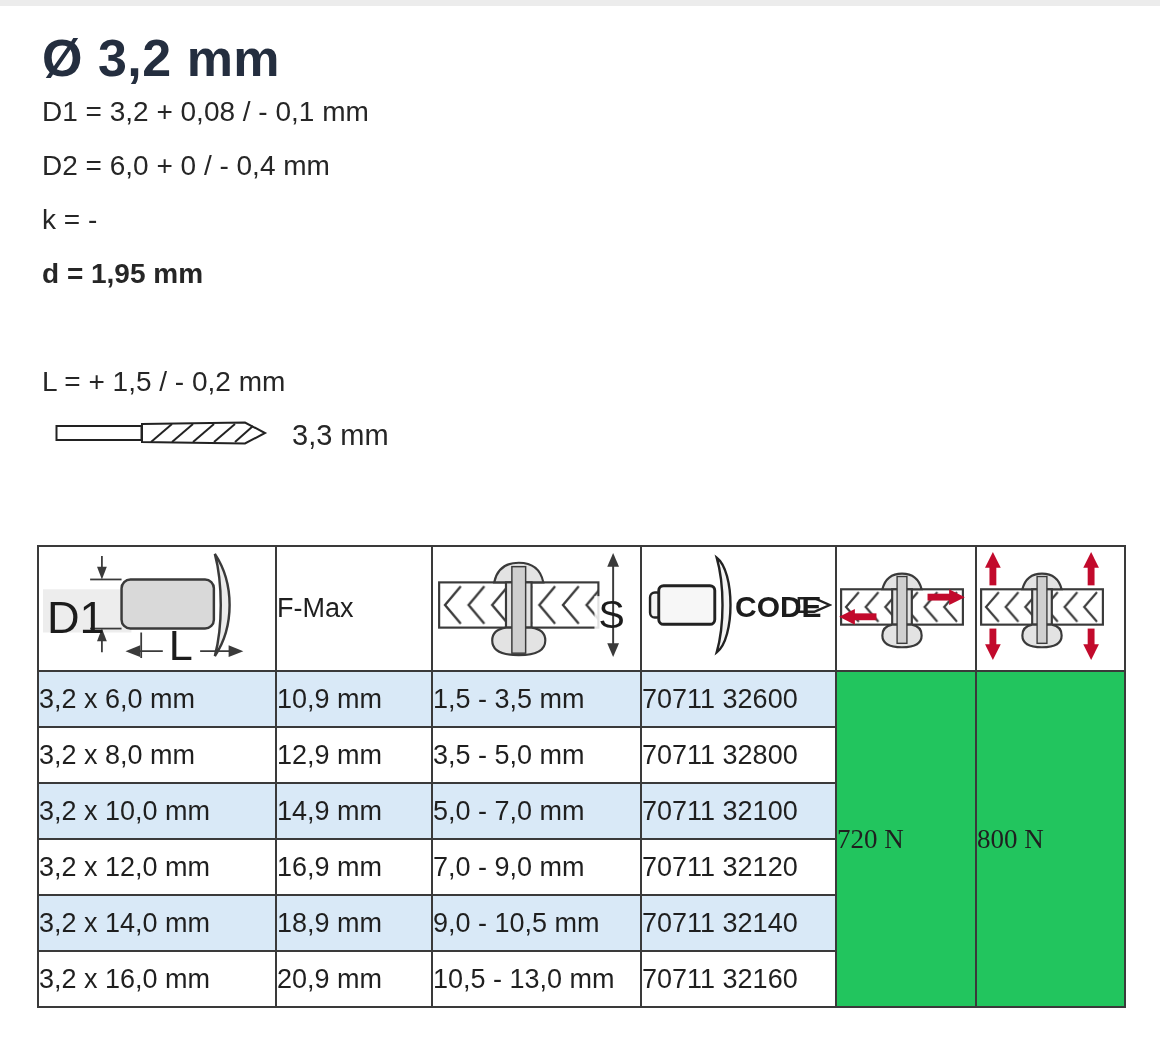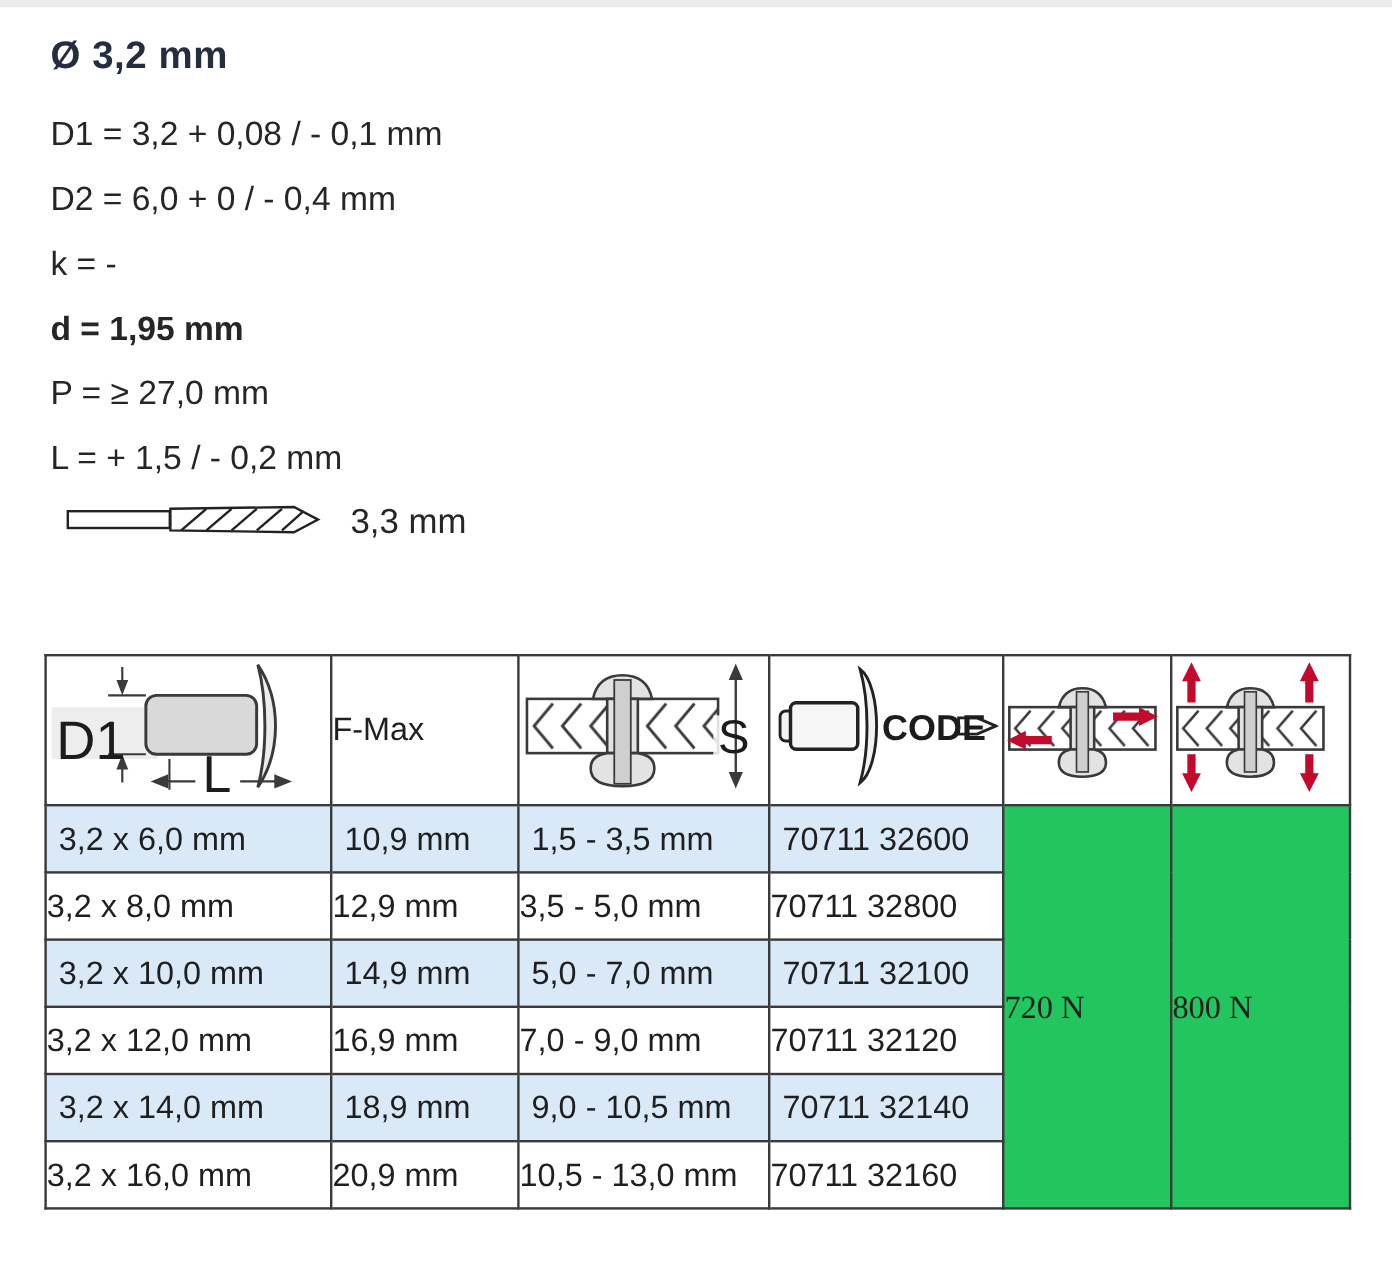--- a/index.html
+++ b/index.html
@@ -1,30 +1,30 @@
 <!DOCTYPE html>
 <html><head>
 <meta charset="utf-8">
 <style>
   html,body{margin:0;padding:0;background:#fff;}
   body{font-family:"Liberation Sans", sans-serif;}
   .page{position:relative;width:1160px;height:1053px;background:#ffffff;overflow:hidden;}
   .top-strip{position:absolute;left:0;top:0;width:100%;height:6px;background:#ececec;}
-  .title{position:absolute;left:42px;top:28px;font-size:32px;font-weight:bold;color:#242e3f;letter-spacing:0.5px;}
+  .title{position:absolute;left:42px;top:28px;font-size:52px;font-weight:bold;color:#242e3f;letter-spacing:0.5px;}
   .spec{position:absolute;left:42px;font-size:28px;color:#262626;white-space:nowrap;}
   .spec.s0{top:96px;} .spec.s1{top:150px;} .spec.s2{top:204px;}
   .spec.s3{top:258px;font-weight:bold;} .spec.s4{top:312px;} .spec.s5{top:366px;}
   .drill-row{position:absolute;left:55px;top:418px;display:flex;align-items:center;}
   .drill-label{font-size:29px;color:#262626;margin-left:22px;}
   table.spec-table{position:absolute;left:37px;top:545px;border-collapse:collapse;table-layout:fixed;}
   table.spec-table td{border:2px solid #3a3a3a;text-align:left;vertical-align:middle;
       font-size:27px;color:#1f1f1f;padding:0;background:#ffffff;}
   table.spec-table td.hdr{height:123px;}
   table.spec-table td.cell{height:54px;}
-  table.spec-table tr.blue td.cell{background:#d9e9f7;padding-left:10px;}
+  table.spec-table tr.blue td.cell{background:#d9e9f7;}
   table.spec-table td.merged{background:#22c55e;font-size:27px;font-family:Liberation Serif, serif;}
   svg text{font-family:"Liberation Sans", sans-serif;fill:#1c1c1c;}
   .hdr-fmax{font-size:31px;color:#1a1a1a;}
 </style>
 </head>
 <body>
 
 <svg width="0" height="0" style="position:absolute" aria-hidden="true">
   <defs>
     <pattern id="hatchA" patternUnits="userSpaceOnUse" x="6" y="36" width="24" height="46">
@@ -38,21 +38,20 @@
 
 <div class="page">
   <div class="top-strip"></div>
 
   <div class="title">Ø 3,2 mm</div>
 
   <div class="spec s0">D1 = 3,2 + 0,08 / - 0,1 mm</div>
   <div class="spec s1">D2 = 6,0 + 0 / - 0,4 mm</div>
   <div class="spec s2">k = -</div>
   <div class="spec s3">d = 1,95 mm</div>
-  <div class="spec s4">P = ≥ 27,0 mm</div>
   <div class="spec s5">L = + 1,5 / - 0,2 mm</div>
 
   <div class="drill-row">
     <span>
       <svg viewBox="0 0 215 30" width="215" height="30">
         <rect x="1.5" y="8" width="85" height="14" fill="#fff" stroke="#222" stroke-width="2"></rect>
         <path d="M87,6 L190,4.5 L210,15 L190,25.5 L87,24 Z" fill="#fff" stroke="#222" stroke-width="2"></path>
         <path d="M96,24 L117,6" stroke="#222" stroke-width="2" fill="none"></path>
         <path d="M117,24 L138,6" stroke="#222" stroke-width="2" fill="none"></path>
         <path d="M138,24 L159,6" stroke="#222" stroke-width="2" fill="none"></path>

